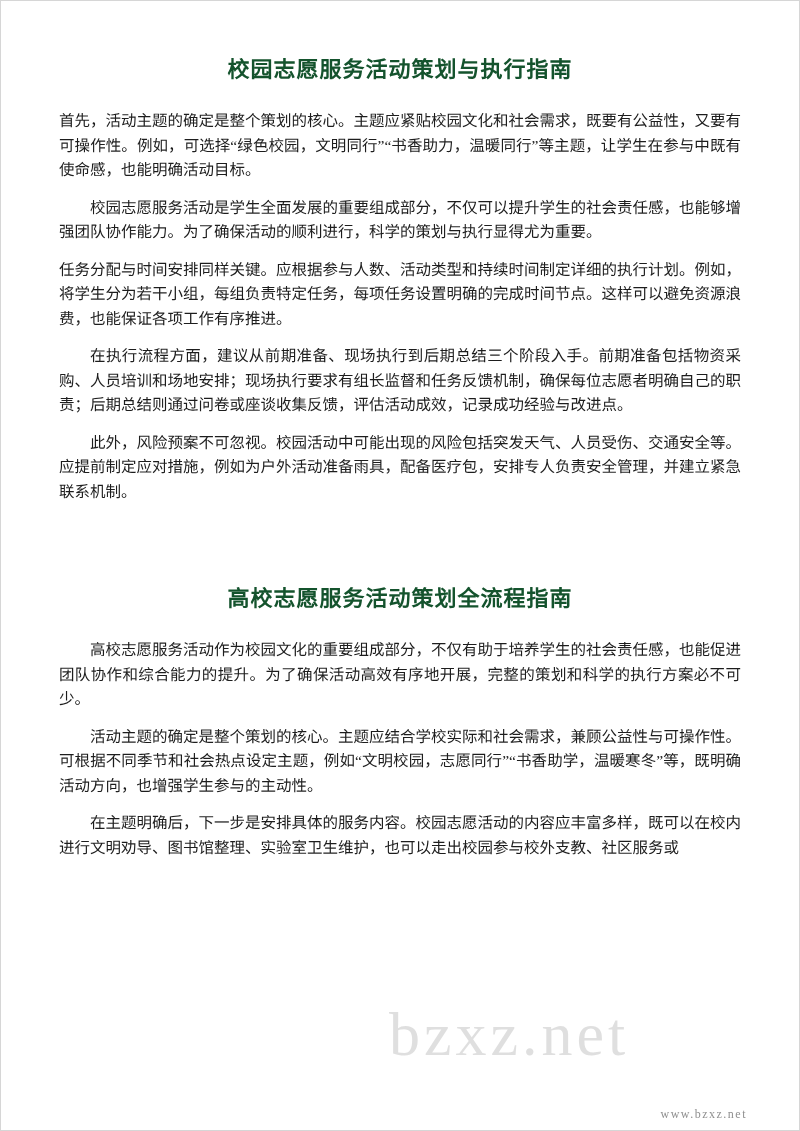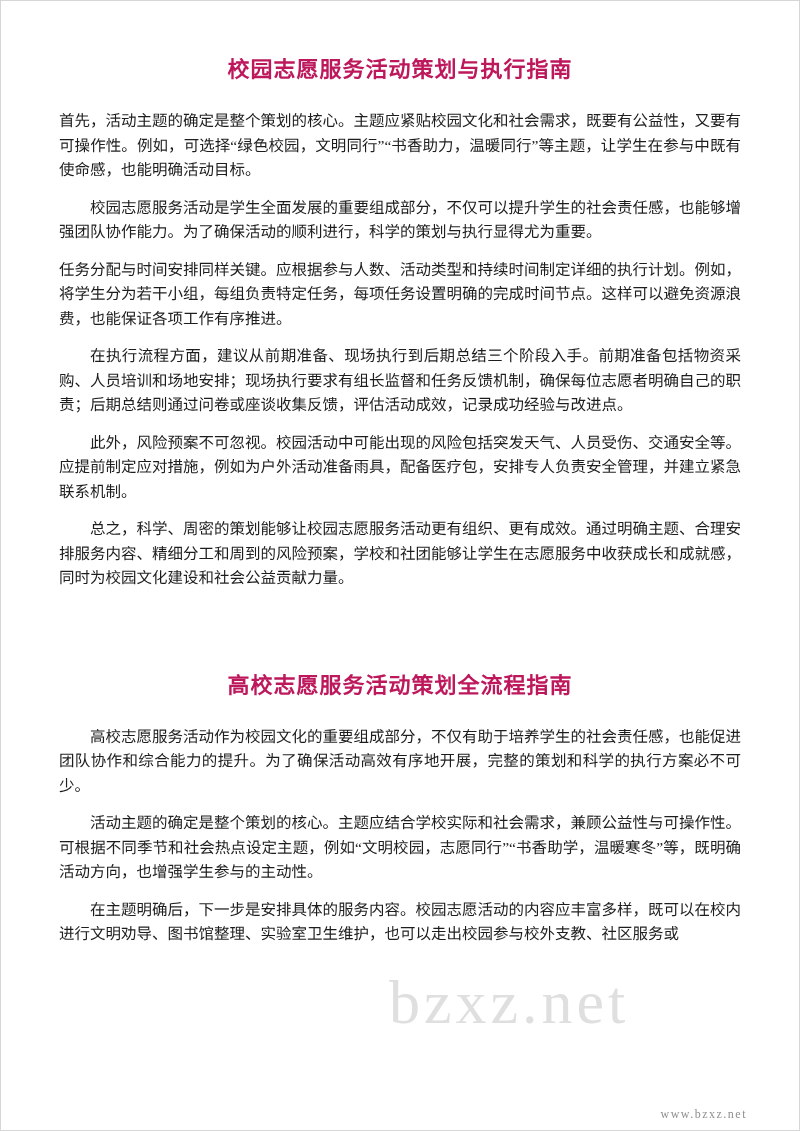--- a/index.html
+++ b/index.html
@@ -22,21 +22,21 @@
   .content {
     position: relative;
     padding: 50px 58px 0 58px;
     z-index: 2;
   }
   .section-title {
     font-family: "Liberation Sans", "DejaVu Sans", sans-serif;
     font-weight: 700;
     font-size: 22px;
     text-align: center;
-    color: #be185d;
+    color: #14532d;
     margin: 0 0 26px 0;
     letter-spacing: 1px;
   }
   .section-title.second {
     margin-top: 76px;
     font-family: Liberation Serif, serif;
   }
   .para {
     font-size: 15.5px;
     line-height: 24.5px;
@@ -44,21 +44,21 @@
     margin: 0 0 13px 0;
     color: #1d1d1d;
     word-break: break-all;
   }
   .para.indent {
     text-indent: 2em;
   }
   .watermark-large {
     position: absolute;
     left: 388px;
-    top: 966px;
+    top: 998px;
     font-size: 62px;
     font-family: "Liberation Serif", "DejaVu Serif", serif;
     color: #b9b9b9;
     opacity: 0.45;
     letter-spacing: 4px;
     z-index: 1;
     pointer-events: none;
     white-space: nowrap;
   }
   .watermark-small {
@@ -81,21 +81,20 @@
 
   <div class="content">
 
     <h1 class="section-title">校园志愿服务活动策划与执行指南</h1>
 
     <p class="para">首先，活动主题的确定是整个策划的核心。主题应紧贴校园文化和社会需求，既要有公益性，又要有可操作性。例如，可选择“绿色校园，文明同行”“书香助力，温暖同行”等主题，让学生在参与中既有使命感，也能明确活动目标。</p>
     <p class="para indent">校园志愿服务活动是学生全面发展的重要组成部分，不仅可以提升学生的社会责任感，也能够增强团队协作能力。为了确保活动的顺利进行，科学的策划与执行显得尤为重要。</p>
     <p class="para">任务分配与时间安排同样关键。应根据参与人数、活动类型和持续时间制定详细的执行计划。例如，将学生分为若干小组，每组负责特定任务，每项任务设置明确的完成时间节点。这样可以避免资源浪费，也能保证各项工作有序推进。</p>
     <p class="para indent">在执行流程方面，建议从前期准备、现场执行到后期总结三个阶段入手。前期准备包括物资采购、人员培训和场地安排；现场执行要求有组长监督和任务反馈机制，确保每位志愿者明确自己的职责；后期总结则通过问卷或座谈收集反馈，评估活动成效，记录成功经验与改进点。</p>
     <p class="para indent">此外，风险预案不可忽视。校园活动中可能出现的风险包括突发天气、人员受伤、交通安全等。应提前制定应对措施，例如为户外活动准备雨具，配备医疗包，安排专人负责安全管理，并建立紧急联系机制。</p>
-    <p class="para indent">总之，科学、周密的策划能够让校园志愿服务活动更有组织、更有成效。通过明确主题、合理安排服务内容、精细分工和周到的风险预案，学校和社团能够让学生在志愿服务中收获成长和成就感，同时为校园文化建设和社会公益贡献力量。</p>
 
     <h1 class="section-title second">高校志愿服务活动策划全流程指南</h1>
 
     <p class="para indent">高校志愿服务活动作为校园文化的重要组成部分，不仅有助于培养学生的社会责任感，也能促进团队协作和综合能力的提升。为了确保活动高效有序地开展，完整的策划和科学的执行方案必不可少。</p>
     <p class="para indent">活动主题的确定是整个策划的核心。主题应结合学校实际和社会需求，兼顾公益性与可操作性。可根据不同季节和社会热点设定主题，例如“文明校园，志愿同行”“书香助学，温暖寒冬”等，既明确活动方向，也增强学生参与的主动性。</p>
     <p class="para indent">在主题明确后，下一步是安排具体的服务内容。校园志愿活动的内容应丰富多样，既可以在校内进行文明劝导、图书馆整理、实验室卫生维护，也可以走出校园参与校外支教、社区服务或</p>
 
   </div>
 
   <div class="watermark-small">www.bzxz.net</div>

